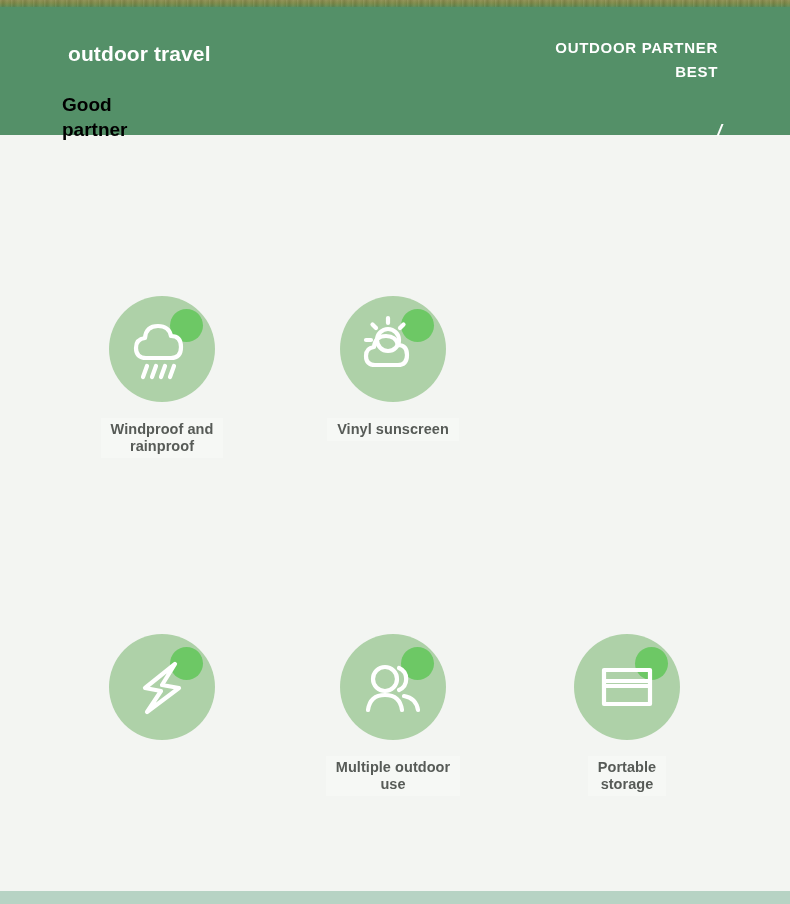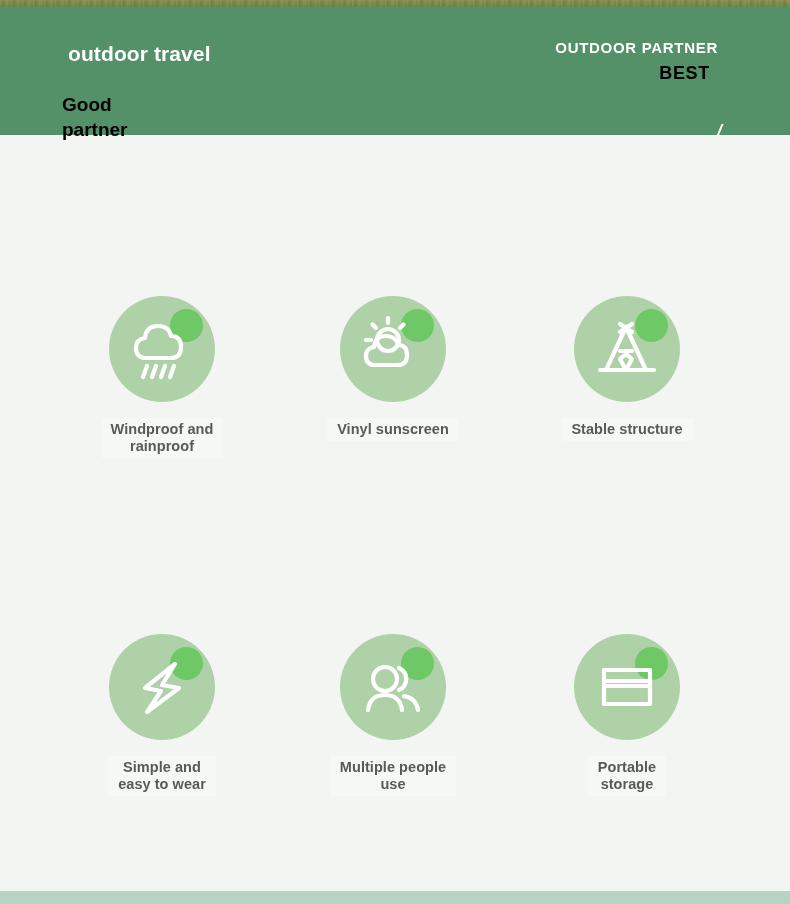--- a/index.html
+++ b/index.html
@@ -72,24 +72,24 @@
     right: 72px;
     top: 32px;
     color: #ffffff;
     font-size: 15px;
     font-weight: bold;
     letter-spacing: .7px;
     white-space: nowrap;
   }
   .banner .brand-sub {
     position: absolute;
-    right: 80px;
+    right: 72px;
     top: 56px;
-    color: #000000;
-    font-size: 18px;
+    color: #ffffff;
+    font-size: 15px;
     font-weight: bold;
     letter-spacing: .7px;
     text-align: right;
     white-space: nowrap;
   }
   .banner .slash-mark {
     position: absolute;
     right: 68px;
     top: 114px;
     color: #ffffff;
@@ -236,57 +236,41 @@
           <path d="M48 27 v-5"></path>
           <path d="M36 32 l-3.5 -3.5"></path>
           <path d="M31 44 h-5"></path>
           <path d="M60 32 l3.5 -3.5"></path>
           <path d="M35 69 q-9 0 -9 -9 q0 -8 8 -9 q1 -11 12 -11 q10 0 12 9 q9 0 9 10 q0 10 -9 10 Z"></path>
         </svg>
       </div>
       <div class="cap">Vinyl sunscreen</div>
     </div>
 
-    <div class="cell c2 r0">
-      <div class="badge">
-        <span class="dot"></span>
-        <svg viewBox="0 0 106 106">
-          <path d="M32 74 L52 31 L72 74"></path>
-          <path d="M26 74 h54"></path>
-          <path d="M52 74 l-6 -11 l6 -5 l6 5 l-6 11"></path>
-          <path d="M46 55 h12"></path>
-          <path d="M46 28 l12 8"></path>
-          <path d="M58 28 l-12 8"></path>
-        </svg>
-      </div>
-      <div class="cap">Stable structure</div>
-    </div>
 
     <div class="cell c0 r1">
       <div class="badge">
         <span class="dot"></span>
         <svg viewBox="0 0 106 106">
           <path d="M66 30 L36 54 L52 57 L38 78 L70 54 L53 51 Z"></path>
         </svg>
       </div>
-      <div class="cap">Simple and
-easy to wear</div>
     </div>
 
     <div class="cell c1 r1">
       <div class="badge">
         <span class="dot"></span>
         <svg viewBox="0 0 106 106">
           <circle cx="45" cy="45" r="12"></circle>
           <path d="M28 76 q2 -15 17 -15 q15 0 17 15"></path>
           <path d="M59 34 a12 12 0 0 1 0 22"></path>
           <path d="M64 62 q12 2 14 14"></path>
         </svg>
       </div>
-      <div class="cap">Multiple people
+      <div class="cap">Multiple outdoor
 use</div>
     </div>
 
     <div class="cell c2 r1">
       <div class="badge">
         <span class="dot"></span>
         <svg viewBox="0 0 106 106">
           <rect x="30" y="36" width="46" height="34"></rect>
           <path d="M30 47 h46"></path>
           <path d="M30 52 h46"></path>

